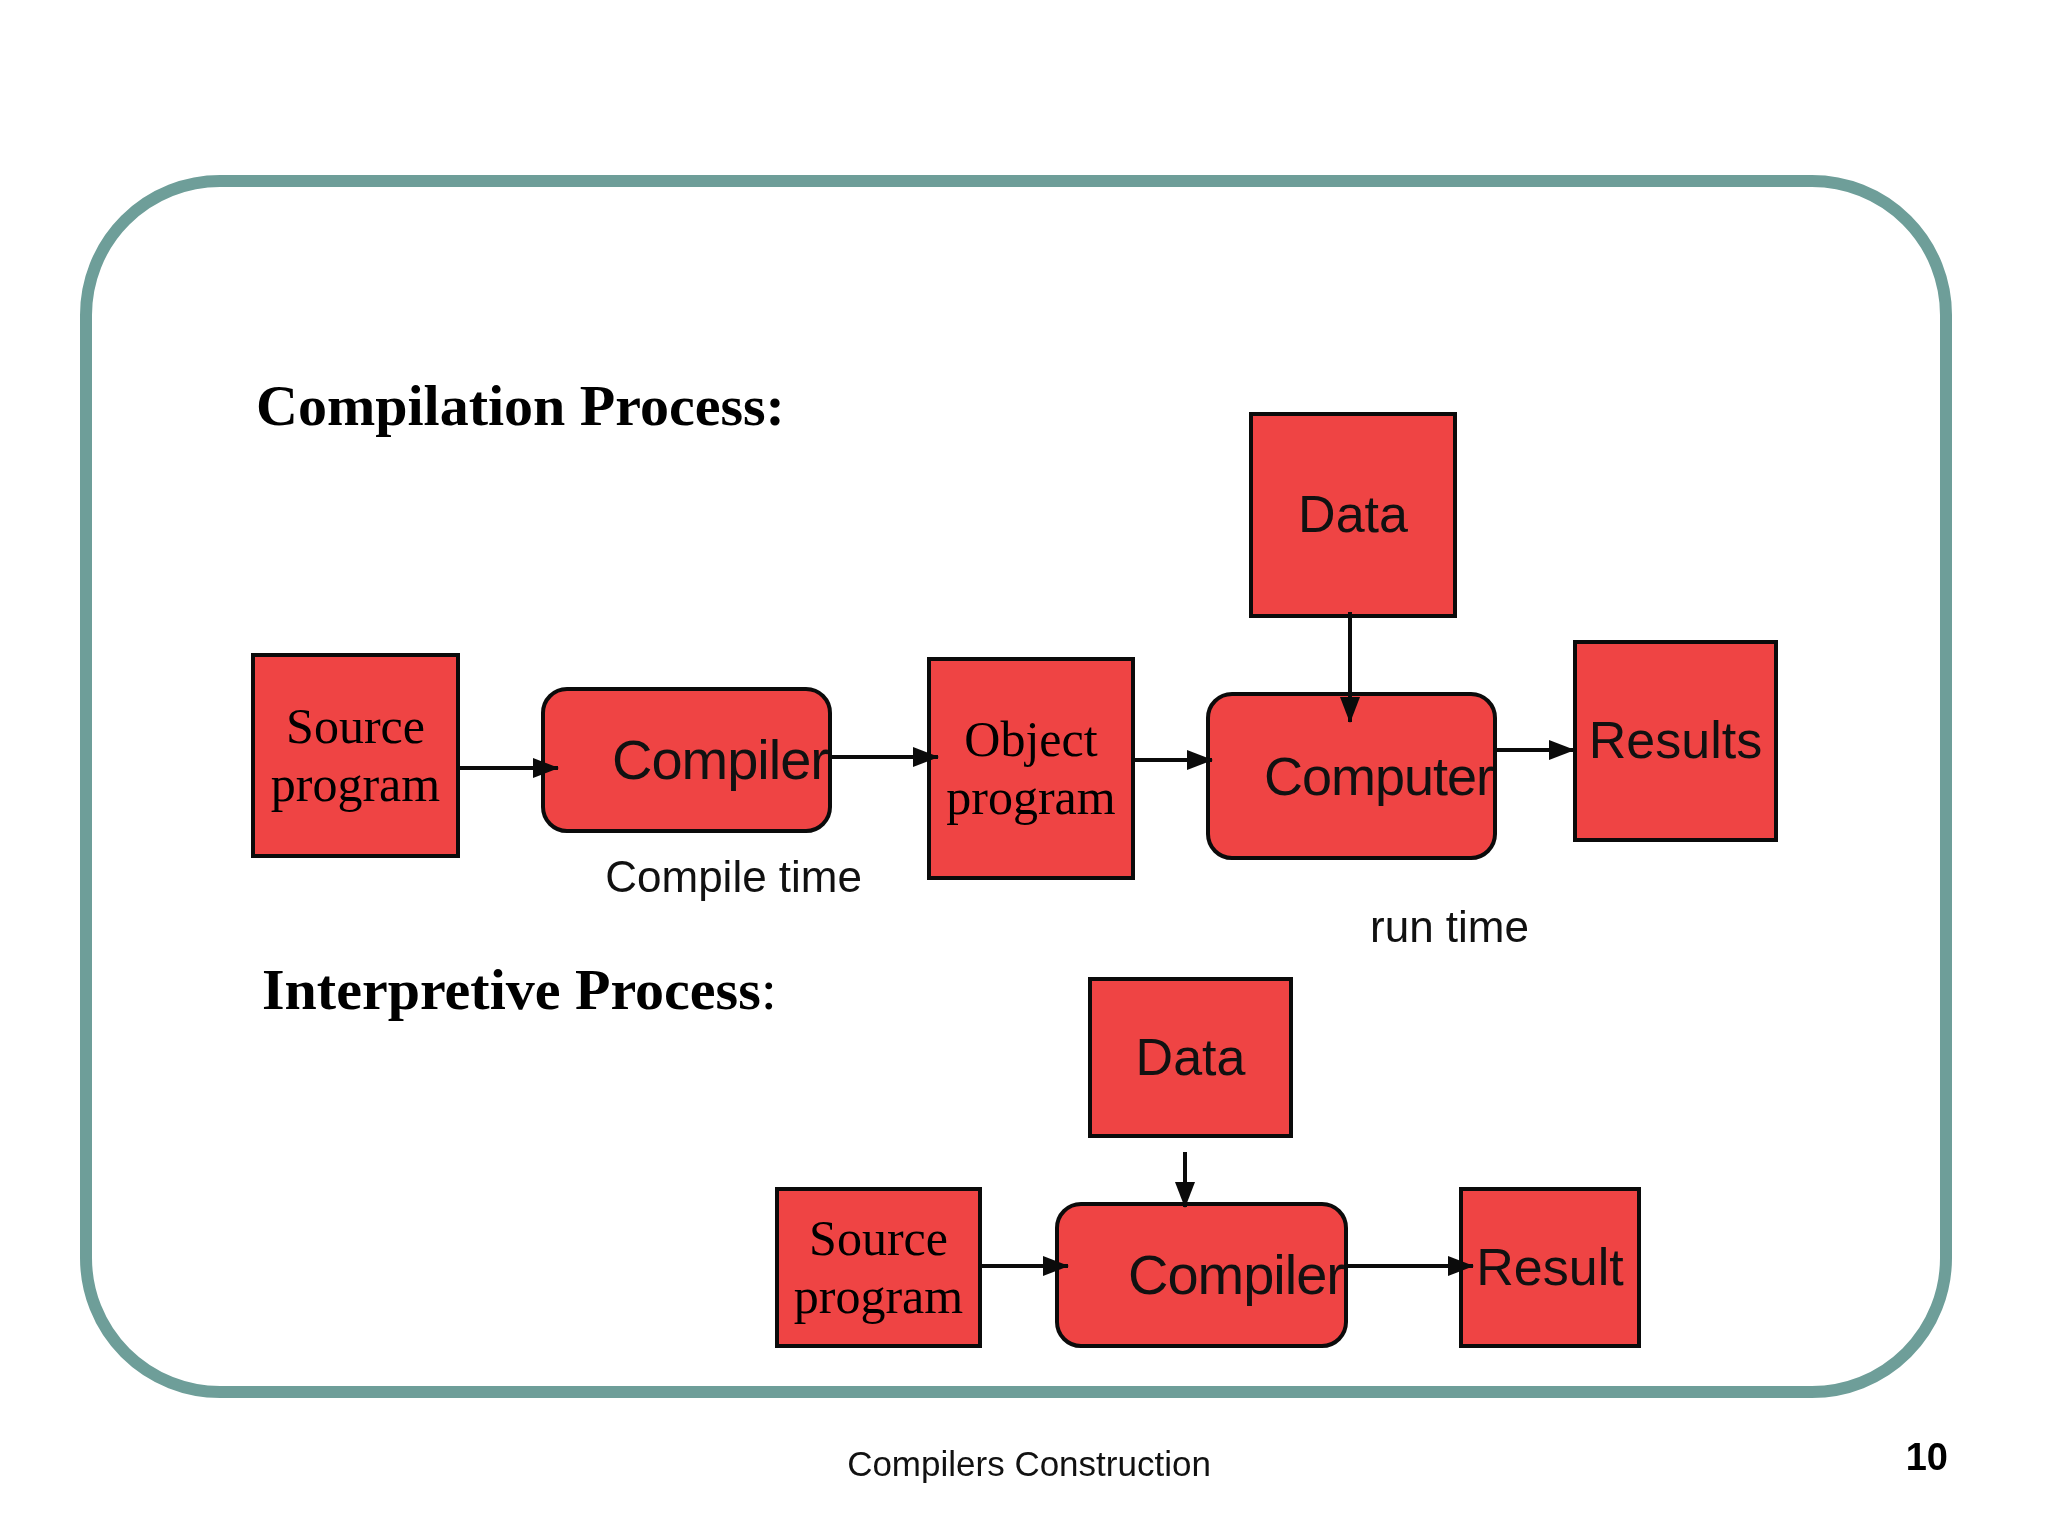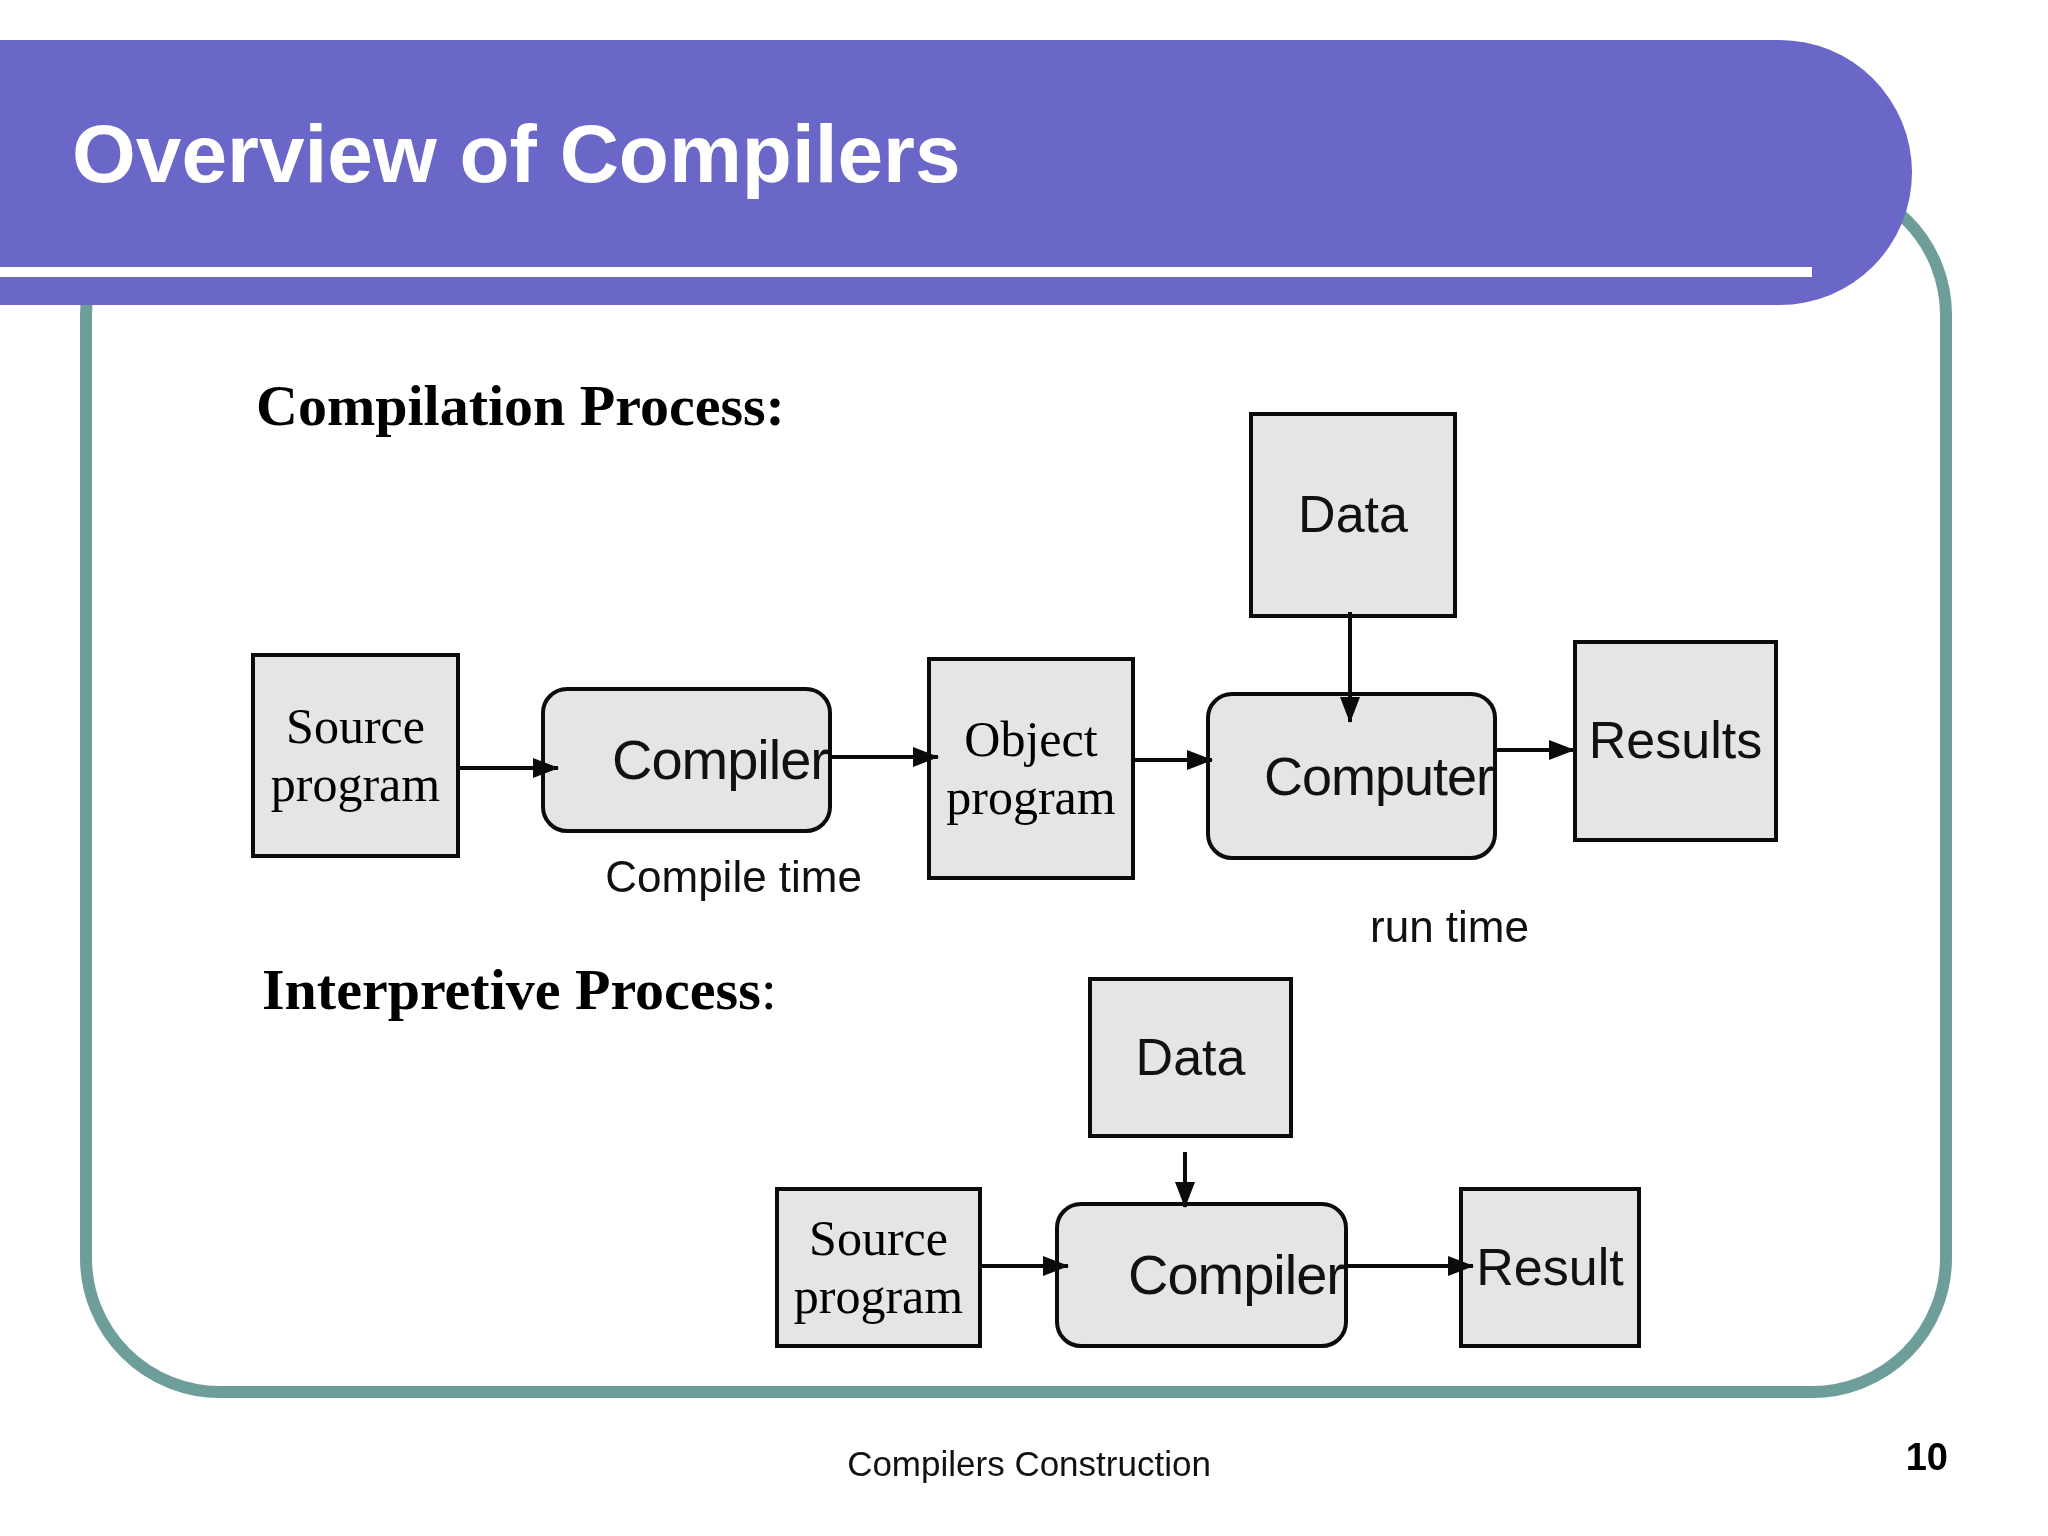--- a/index.html
+++ b/index.html
@@ -34,21 +34,21 @@
   .section-heading{
     position:absolute;font-family:"Liberation Serif",serif;font-weight:bold;
     font-size:58px;color:#000;white-space:nowrap;z-index:3;
   }
   #heading-compilation{left:256px;top:372px;}
   #heading-interpretive{left:262px;top:956px;}
   #heading-interpretive .colon{font-weight:normal;}
   
   .box{
     position:absolute;box-sizing:border-box;border:4px solid var(--stroke);
-    background:#e5e5e5;display:flex;flex-direction:column;align-items:center;
+    background:#ef4444;display:flex;flex-direction:column;align-items:center;
     justify-content:center;text-align:center;z-index:3;
   }
   .rbox{border-radius:26px;align-items:flex-end;}
   .serif-label{font-family:"Liberation Serif",serif;font-size:50px;line-height:1.15;color:#000;}
   .sans-label{font-family:"Liberation Sans",sans-serif;font-size:56px;line-height:1.15;color:#111;letter-spacing:-1px;}
   .sans-label-sm{font-family:"Liberation Sans",sans-serif;font-size:52px;line-height:1.15;color:#111;}
   
   #box-source-1   {left:251px;top:653px;width:209px;height:205px;}
   #box-compiler-1 {left:541px;top:687px;width:291px;height:146px;}
   #box-object     {left:927px;top:657px;width:208px;height:223px;}
@@ -80,24 +80,20 @@
     font-size:38px;font-weight:bold;color:#000;z-index:3;
   }
 </style>
 </head>
 <body>
 
 <div id="slide">
 
   <div id="content-frame"></div>
 
-  <div id="title-banner">
-    <div id="slide-title">Overview of Compilers</div>
-    <div id="banner-underline"></div>
-  </div>
 
   <div id="heading-compilation" class="section-heading">Compilation Process:</div>
 
   <div id="heading-interpretive" class="section-heading">
     <span>Interpretive Process</span><span class="colon">:</span>
   </div>
 
   <div id="box-data-1" class="box">
     <span class="sans-label-sm">Data</span>
   </div>

